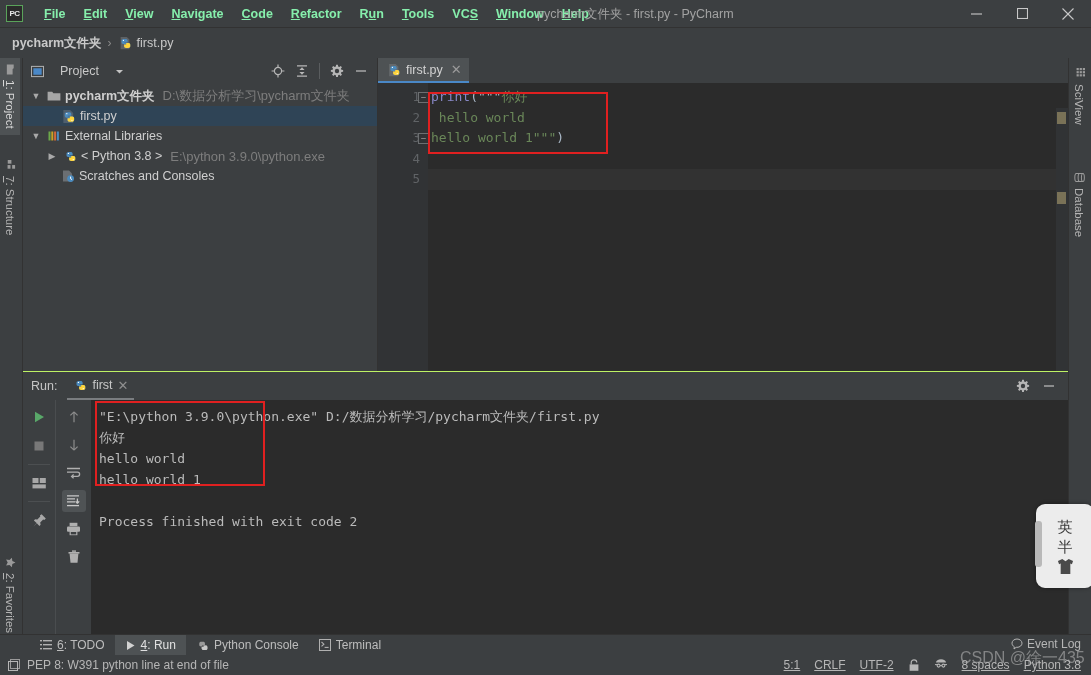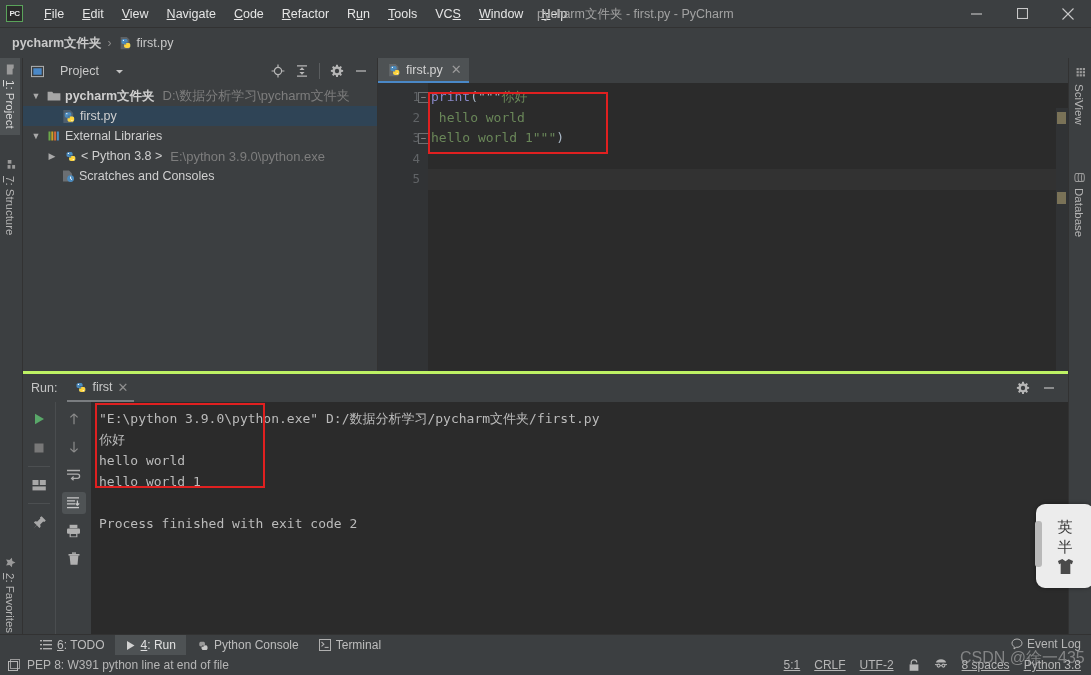--- a/index.html
+++ b/index.html
@@ -20,21 +20,21 @@
   }
   .pc-logo {
     width: 17px; height: 17px; margin-left: 6px;
     background: #2b2b2b; border: 1px solid #5aa35a;
     display: flex; align-items: center; justify-content: center;
     font-size: 8px; font-weight: bold; color: #e8e8e8;
     font-family: "Liberation Sans", sans-serif; letter-spacing: -0.5px;
   }
   .menubar { display: flex; align-items: center; margin-left: 12px; }
   .menu-item {
-    padding: 3px 9px; color: #e5e5e5; font-size: 12.5px; cursor: default;
+    padding: 3px 9px; color: #86efac; font-size: 12.5px; cursor: default; font-weight: bold;
   }
   .menu-item u { text-decoration: underline; }
   .win-title {
     position: absolute; left: 537px; top: 6px;
     color: #a2a2a2; font-size: 12.5px; white-space: nowrap;
   }
   .wincontrols {
     position: absolute; right: 0; top: 0; height: 27px; display: flex;
   }
   .wc { width: 46px; height: 27px; display: flex; align-items: center; justify-content: center; color: #c8c8c8; }
@@ -144,21 +144,21 @@
     position: absolute; border: 2px solid #e02020; pointer-events: none;
   }
   .marker-strip {
     position: absolute; right: 0; top: 25px; width: 12px; height: 288px; background: #313335;
   }
   .mark { position: absolute; right: 2px; width: 9px; height: 12px; background: #7a7257; }
 
   
   .runwin {
     position: absolute; left: 23px; top: 371px; width: 1045px; height: 268px;
-    background: #3c3f41; border-top: 3px solid #bef264;
+    background: #3c3f41; border-top: 1px solid #bef264;
   }
   .run-head { height: 28px; display: flex; align-items: center; padding-left: 8px; gap: 10px; }
   .run-label { color: #c5c5c5; font-size: 12.5px; }
   .run-tab {
     display: flex; align-items: center; gap: 5px; height: 28px;
     padding: 0 6px; color: #c8c8c8; font-size: 12.5px;
     border-bottom: 2px solid #7a7d80;
   }
   .run-tab .x { color: #8f8f8f; font-size: 13px; }
   .run-head-tools { margin-left: auto; display: flex; align-items: center; gap: 4px; padding-right: 8px; }

